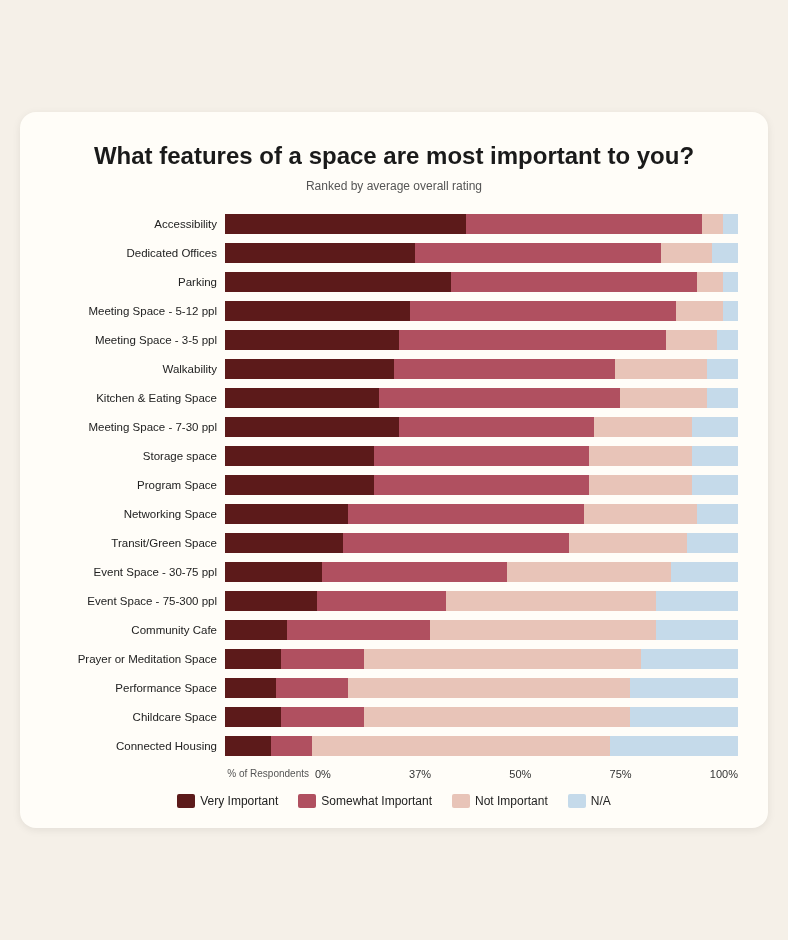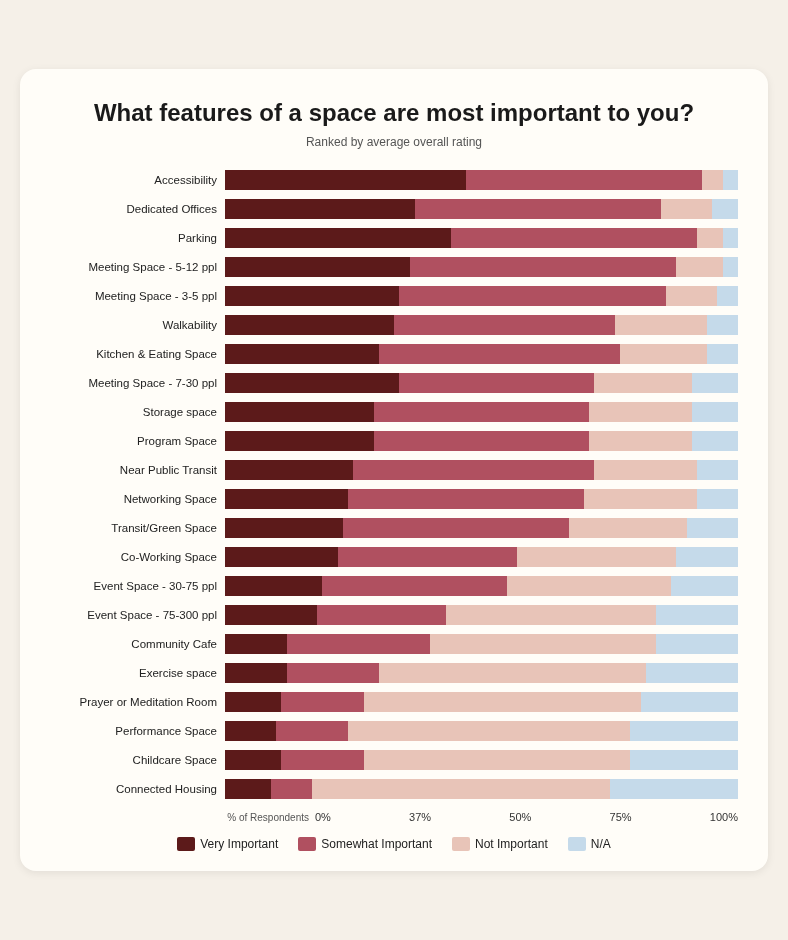--- a/index.html
+++ b/index.html
@@ -207,56 +207,38 @@
       <div class="chart-row">
     <div class="row-label">Program Space</div>
     <div class="bar-container">
       <div class="seg seg-very" style="width:29.00%"></div>
       <div class="seg seg-somewhat" style="width:42.00%"></div>
       <div class="seg seg-not" style="width:20.00%"></div>
       <div class="seg seg-na" style="width:9.00%"></div>
     </div>
   </div>
       <div class="chart-row">
-    <div class="row-label">Near Public Transit</div>
-    <div class="bar-container">
-      <div class="seg seg-very" style="width:25.00%"></div>
-      <div class="seg seg-somewhat" style="width:47.00%"></div>
-      <div class="seg seg-not" style="width:20.00%"></div>
-      <div class="seg seg-na" style="width:8.00%"></div>
-    </div>
-  </div>
-      <div class="chart-row">
     <div class="row-label">Networking Space</div>
     <div class="bar-container">
       <div class="seg seg-very" style="width:24.00%"></div>
       <div class="seg seg-somewhat" style="width:46.00%"></div>
       <div class="seg seg-not" style="width:22.00%"></div>
       <div class="seg seg-na" style="width:8.00%"></div>
     </div>
   </div>
       <div class="chart-row">
     <div class="row-label">Transit/Green Space</div>
     <div class="bar-container">
       <div class="seg seg-very" style="width:23.00%"></div>
       <div class="seg seg-somewhat" style="width:44.00%"></div>
       <div class="seg seg-not" style="width:23.00%"></div>
       <div class="seg seg-na" style="width:10.00%"></div>
     </div>
   </div>
       <div class="chart-row">
-    <div class="row-label">Co-Working Space</div>
-    <div class="bar-container">
-      <div class="seg seg-very" style="width:22.00%"></div>
-      <div class="seg seg-somewhat" style="width:35.00%"></div>
-      <div class="seg seg-not" style="width:31.00%"></div>
-      <div class="seg seg-na" style="width:12.00%"></div>
-    </div>
-  </div>
-      <div class="chart-row">
     <div class="row-label">Event Space - 30-75 ppl</div>
     <div class="bar-container">
       <div class="seg seg-very" style="width:19.00%"></div>
       <div class="seg seg-somewhat" style="width:36.00%"></div>
       <div class="seg seg-not" style="width:32.00%"></div>
       <div class="seg seg-na" style="width:13.00%"></div>
     </div>
   </div>
       <div class="chart-row">
     <div class="row-label">Event Space - 75-300 ppl</div>
@@ -270,30 +252,21 @@
       <div class="chart-row">
     <div class="row-label">Community Cafe</div>
     <div class="bar-container">
       <div class="seg seg-very" style="width:12.00%"></div>
       <div class="seg seg-somewhat" style="width:28.00%"></div>
       <div class="seg seg-not" style="width:44.00%"></div>
       <div class="seg seg-na" style="width:16.00%"></div>
     </div>
   </div>
       <div class="chart-row">
-    <div class="row-label">Exercise space</div>
-    <div class="bar-container">
-      <div class="seg seg-very" style="width:12.00%"></div>
-      <div class="seg seg-somewhat" style="width:18.00%"></div>
-      <div class="seg seg-not" style="width:52.00%"></div>
-      <div class="seg seg-na" style="width:18.00%"></div>
-    </div>
-  </div>
-      <div class="chart-row">
-    <div class="row-label">Prayer or Meditation Room</div>
+    <div class="row-label">Prayer or Meditation Space</div>
     <div class="bar-container">
       <div class="seg seg-very" style="width:11.00%"></div>
       <div class="seg seg-somewhat" style="width:16.00%"></div>
       <div class="seg seg-not" style="width:54.00%"></div>
       <div class="seg seg-na" style="width:19.00%"></div>
     </div>
   </div>
       <div class="chart-row">
     <div class="row-label">Performance Space</div>
     <div class="bar-container">

